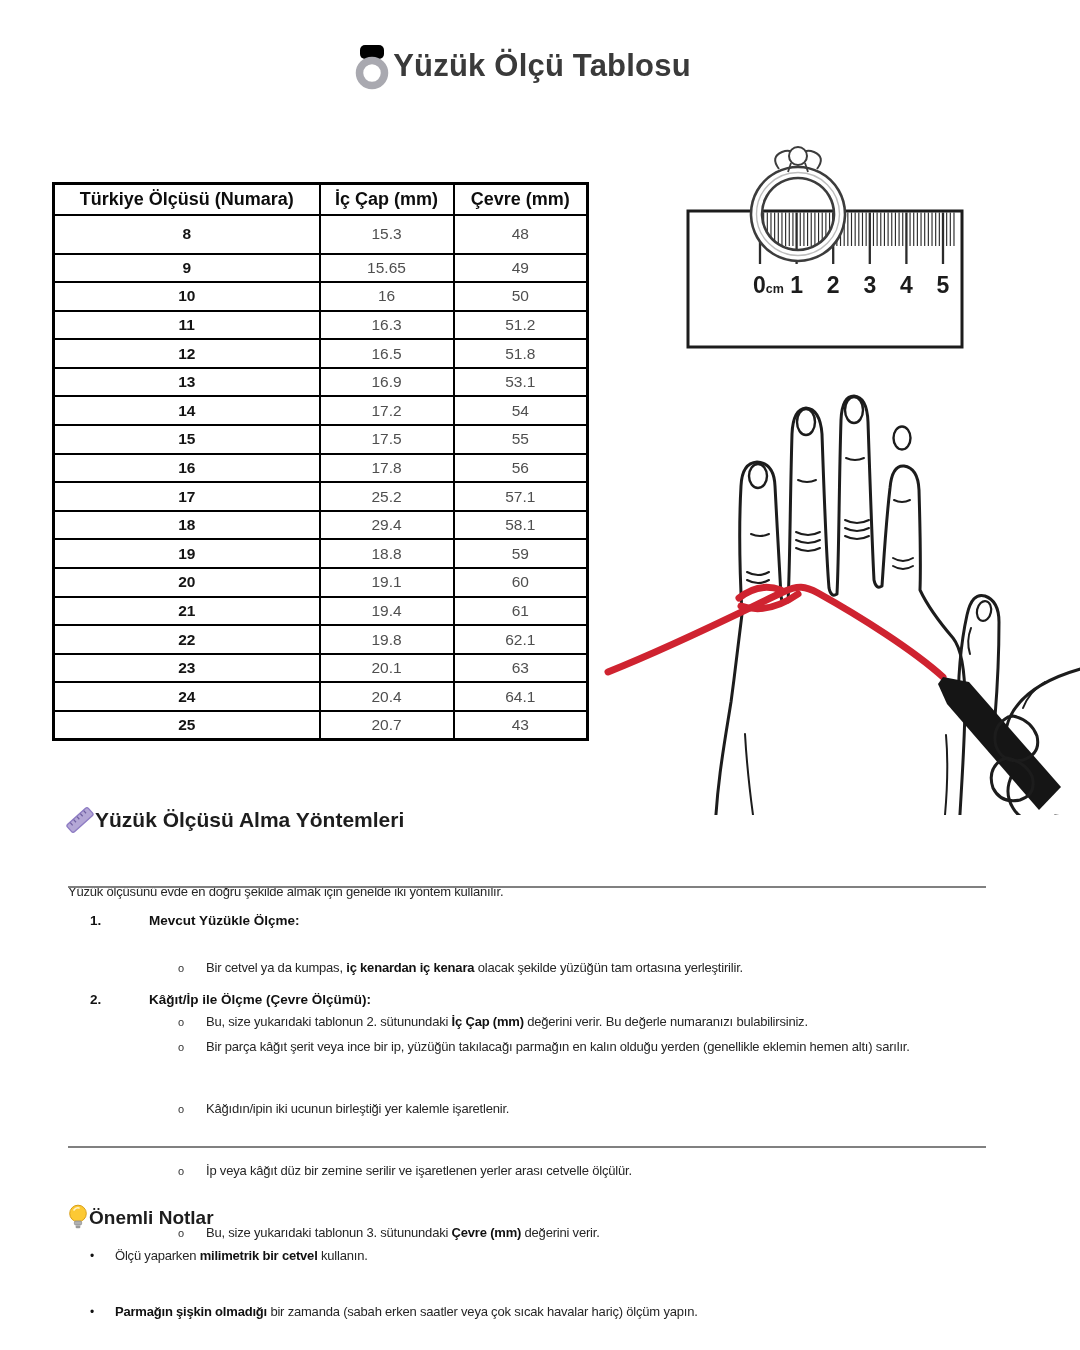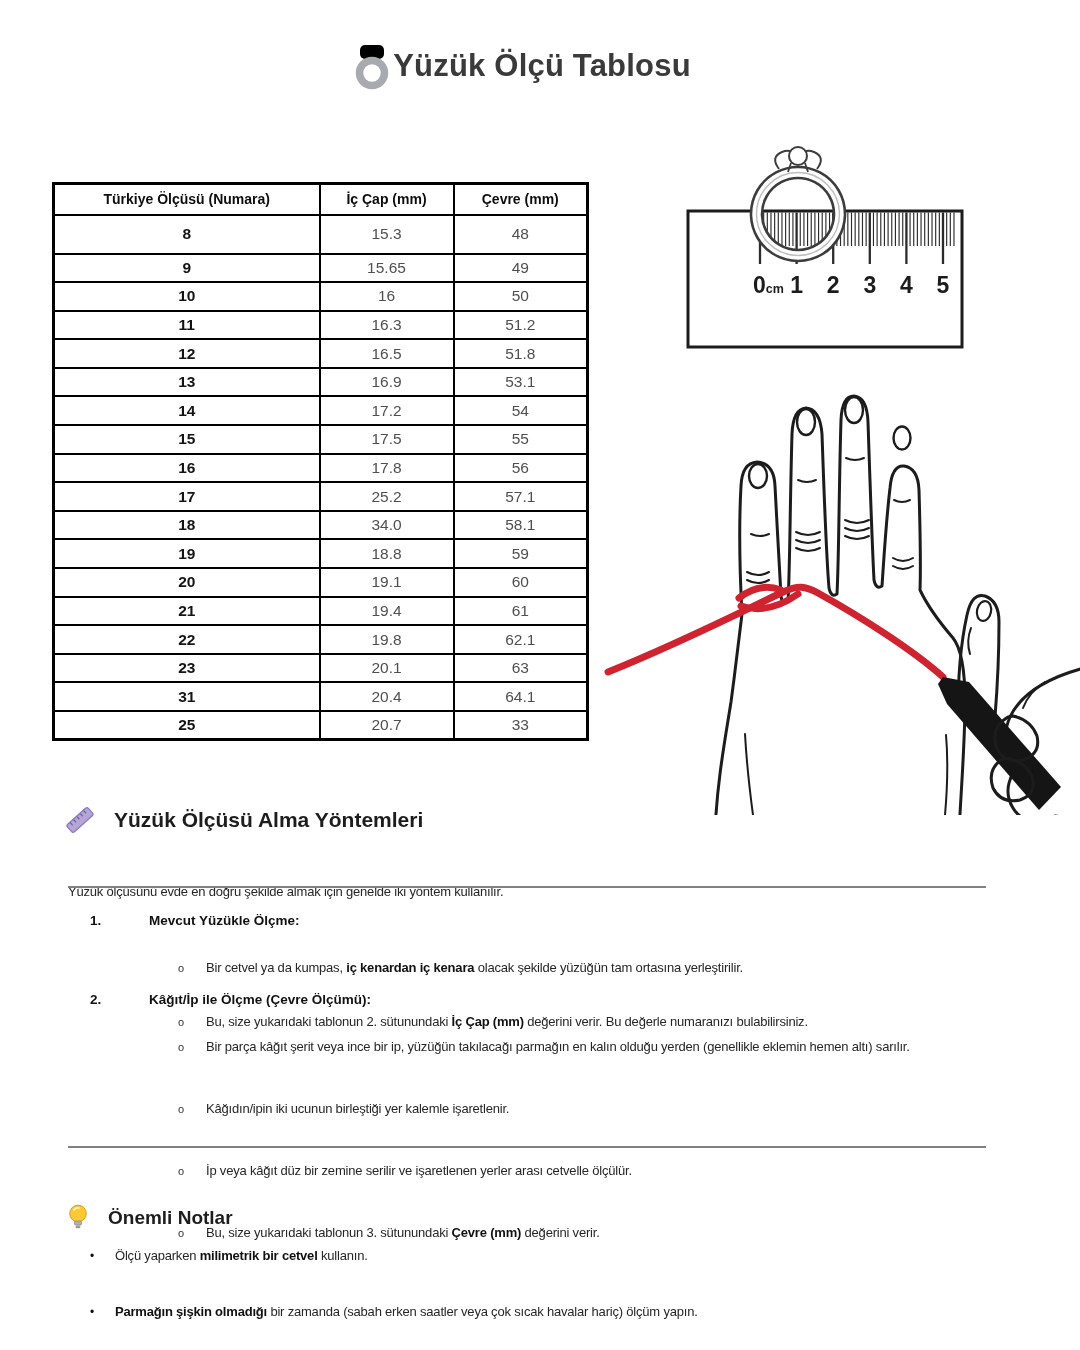--- a/index.html
+++ b/index.html
@@ -10,33 +10,33 @@
   }
   .abs { position:absolute; }
 
   
   .doc-title { left:52px; top:42px; width:938px; display:flex; align-items:center; justify-content:center; gap:0; }
   .doc-title h1 { font-size:31px; font-weight:bold; color:#3a3a3a; letter-spacing:.2px; white-space:nowrap; }
 
   
   table.size-table { left:52px; top:182px; width:534px; position:absolute; border-collapse:collapse; table-layout:fixed; border:3px solid var(--table-border,#000); }
   .size-table th, .size-table td { border:2px solid var(--table-border,#000); text-align:center; vertical-align:middle; padding:0; }
-  .size-table th { height:31px; font-size:14px; color:#0d0d0d; }
+  .size-table th { height:31px; font-size:18px; color:#0d0d0d; }
   .size-table td { height:28.6px; font-size:15.5px; color:var(--value-gray,#4f4f4f); }
   .size-table td:first-child { font-weight:bold; color:#141414; }
   .size-table tbody tr:first-child td { height:39px; }
 
   
   .ruler-illustration { left:680px; top:138px; }
   .hand-illustration  { left:593px; top:372px; }
   .ink { stroke:#1c1c1c; fill:none; stroke-linecap:round; stroke-linejoin:round; }
   .cord { stroke:var(--cord-red,#cf2330); fill:none; stroke-linecap:round; }
 
   
-  .sec-head { display:flex; align-items:center; gap:20px; }
+  .sec-head { display:flex; align-items:center; gap:1px; }
   .sec-head h2 { font-size:21px; font-weight:bold; color:#1d1d1d; white-space:nowrap; }
   .sec-head.small h2 { font-size:19px; }
   .bodytext { font-size:13px; letter-spacing:-0.2px; color:#262626; white-space:nowrap;margin-top:32px; }
   .bodytext b, .item-title, .num { color:#111; }
   .rule { height:2px; background:var(--hr-gray,#808080); width:918px; left:68px; }
   .list-row { display:flex; align-items:baseline; }
   .num { width:27px; font-weight:bold; font-size:13.5px; flex:none; }
   .item-title { font-weight:bold; font-size:13.5px; white-space:nowrap;margin-left:32px; }
   .sub-bullet { display:flex; align-items:baseline; margin-left:88px; height:22px; }
   .sub-bullet .marker { width:28px; flex:none; font-size:11px; color:#333; }
@@ -115,21 +115,21 @@
       <td>17.8</td>
       <td>56</td>
     </tr>
       <tr>
       <td>17</td>
       <td>25.2</td>
       <td>57.1</td>
     </tr>
       <tr>
       <td>18</td>
-      <td>34.0</td>
+      <td>29.4</td>
       <td>58.1</td>
     </tr>
       <tr>
       <td>19</td>
       <td>18.8</td>
       <td>59</td>
     </tr>
       <tr>
       <td>20</td>
       <td>19.1</td>
@@ -144,28 +144,28 @@
       <td>22</td>
       <td>19.8</td>
       <td>62.1</td>
     </tr>
       <tr>
       <td>23</td>
       <td>20.1</td>
       <td>63</td>
     </tr>
       <tr>
-      <td>31</td>
+      <td>24</td>
       <td>20.4</td>
       <td>64.1</td>
     </tr>
       <tr>
       <td>25</td>
       <td>20.7</td>
-      <td>33</td>
+      <td>43</td>
     </tr>
     </tbody>
 </table>
 
 <svg class="abs ruler-illustration" width="292" height="212" viewBox="0 0 292 212" aria-hidden="true">
   <rect x="8" y="73" width="274" height="136" fill="#fff" stroke="#1c1c1c" stroke-width="3"></rect>
   <g>
       <line x1="80" x2="80" y1="74.5" y2="126" stroke="#2b2b2b" stroke-width="2.3"></line>
       <line x1="83.66" x2="83.66" y1="74.5" y2="108" stroke="#2b2b2b" stroke-width="1.15"></line>
       <line x1="87.32" x2="87.32" y1="74.5" y2="108" stroke="#2b2b2b" stroke-width="1.15"></line>

